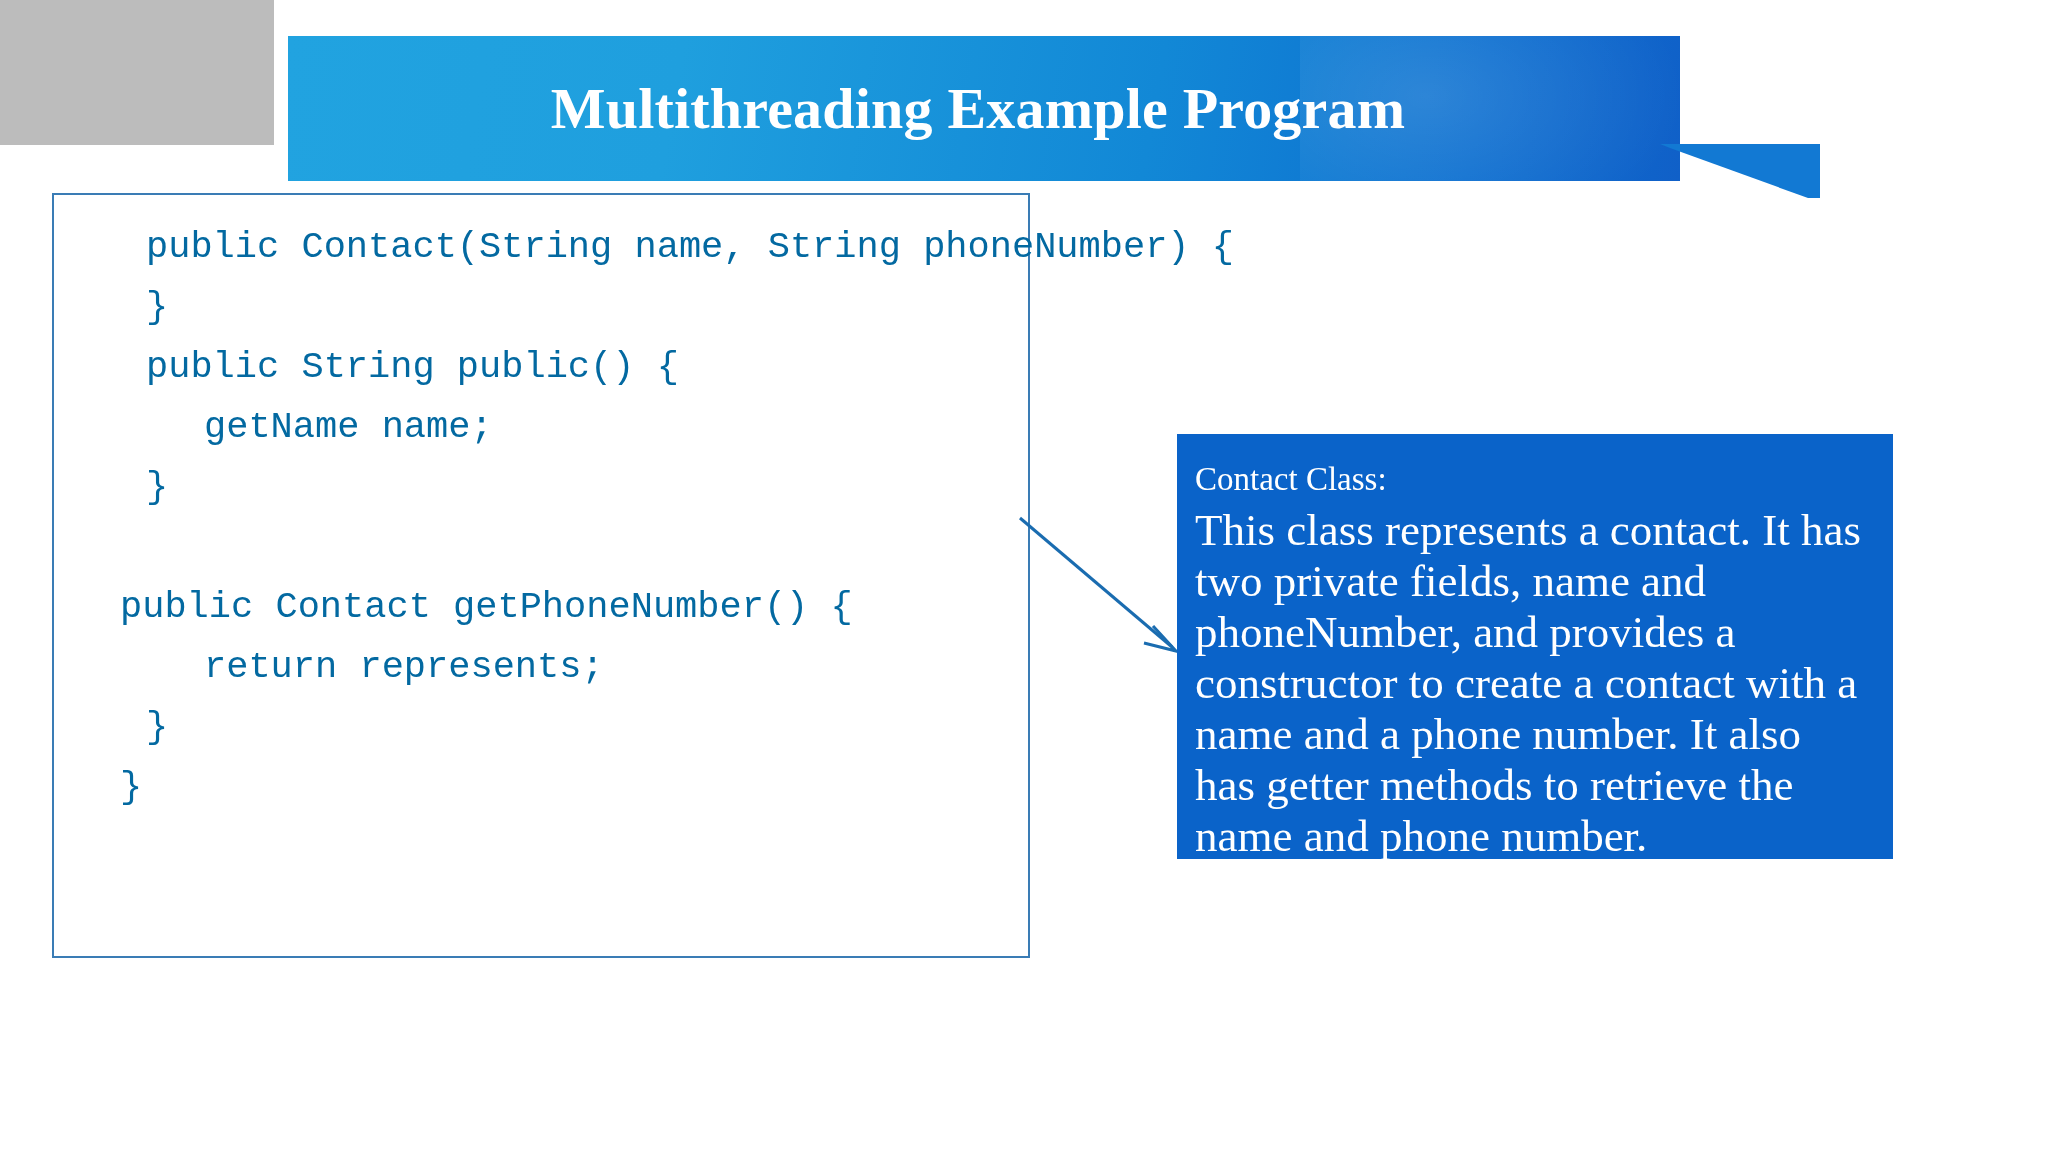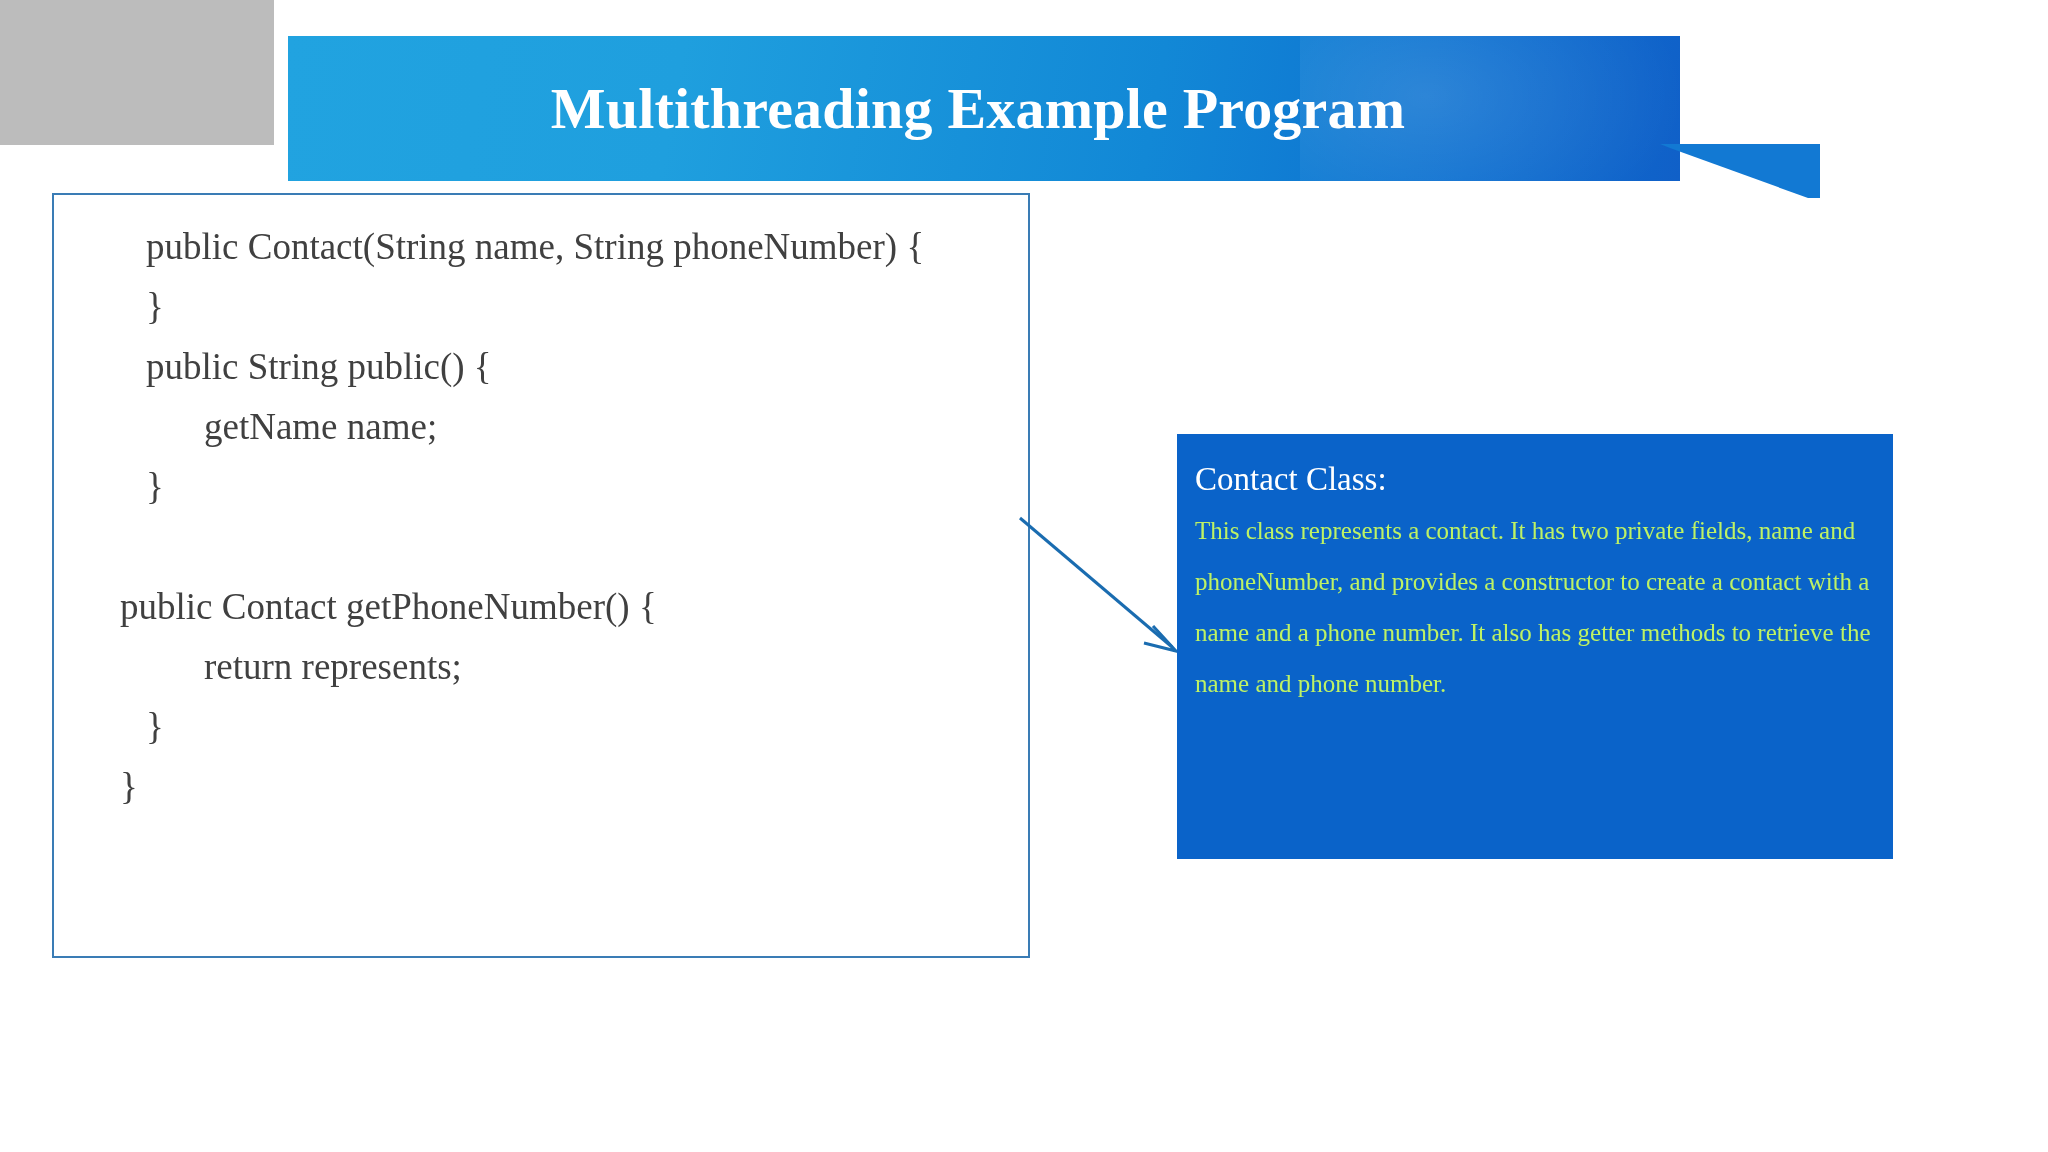--- a/index.html
+++ b/index.html
@@ -97,26 +97,26 @@
   }
   .code-lines {
     position: absolute;
     left: 0;
     top: 22px;
     width: 100%;
     padding: 0 14px;
     box-sizing: border-box;
   }
   .code-line {
-    color: #404040;
+    color: #0369a1;
     font-size: 37px;
     line-height: 60px;
     height: 60px;
     white-space: pre;
-    font-family: Liberation Serif, serif;
+    font-family: Liberation Mono, monospace;
   }
   .code-line.ind0 { padding-left: 52px; }
   .code-line.ind1 { padding-left: 78px; }
   .code-line.ind2 { padding-left: 136px; }
   .code-line.blank { height: 60px; }
 
   
   .connector-arrow {
     position: absolute;
     left: 1014px;
@@ -132,22 +132,22 @@
     position: absolute;
     left: 1177px;
     top: 434px;
     width: 716px;
     height: 425px;
     background: #0a63c9;
     box-sizing: border-box;
     padding: 20px 22px 16px 18px;
   }
   .callout-text {
-    color: #bef264;
-    font-size: 25px;
+    color: #ffffff;
+    font-size: 45px;
     line-height: 51px;
     font-family: "Liberation Serif", "DejaVu Serif", serif;
   }
   .callout-title {
     color: #ffffff;
     font-size: 33px;
     line-height: 51px;
     font-family: "Liberation Serif", "DejaVu Serif", serif;
   }
 </style>

